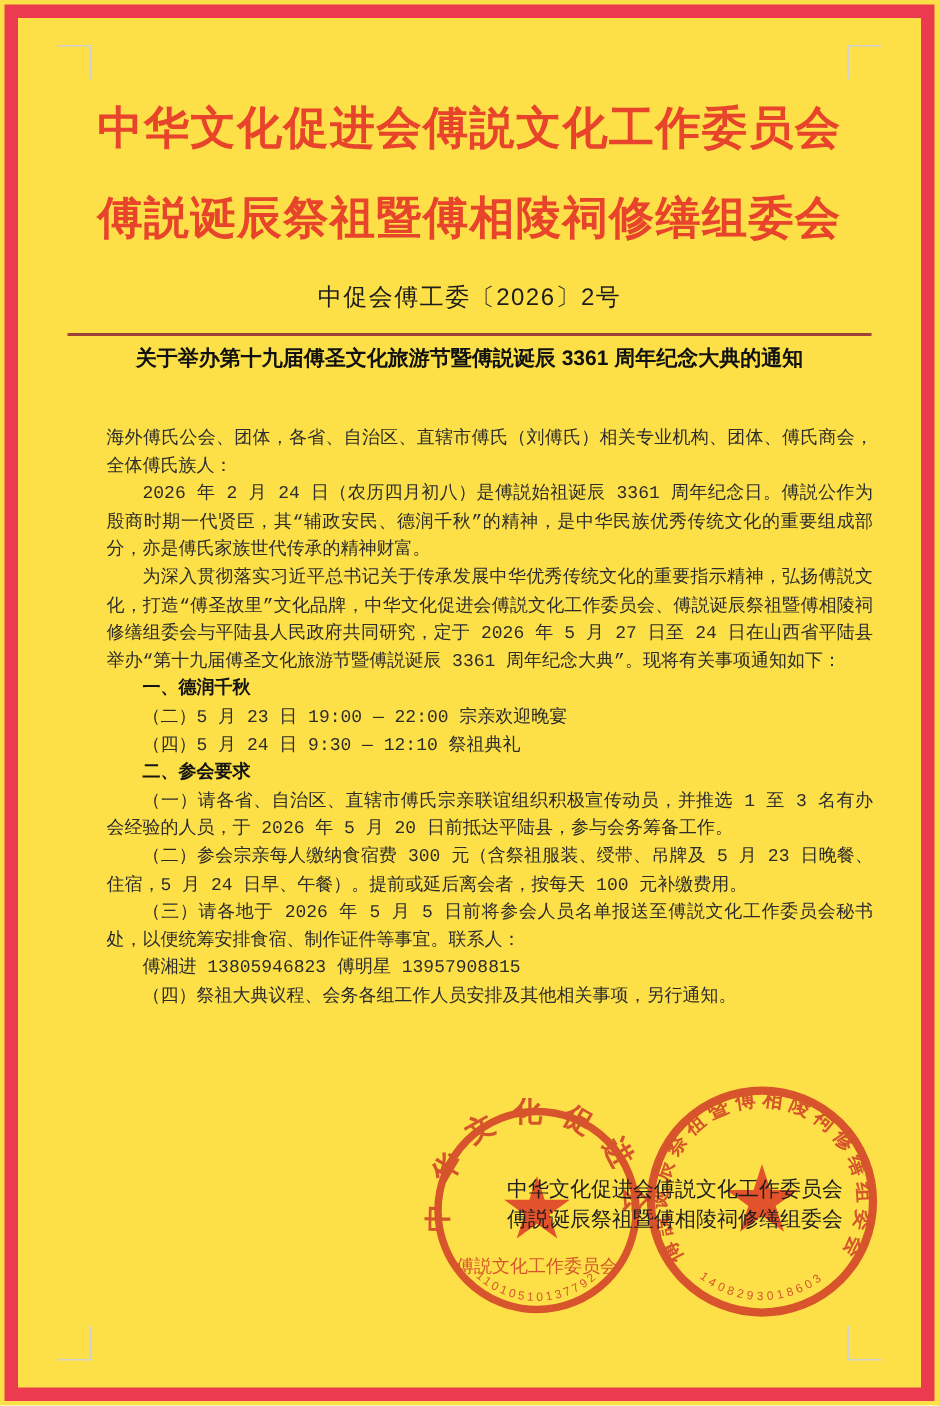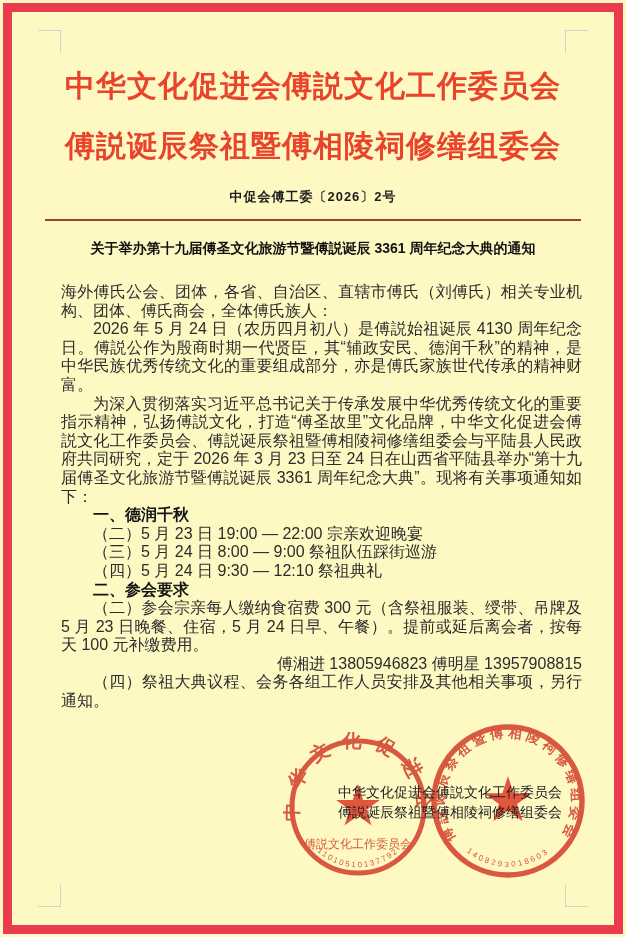--- a/index.html
+++ b/index.html
@@ -1,46 +1,47 @@
 <!DOCTYPE html>
 <html><head>
 <meta charset="utf-8">
 <style>
   html,body { margin:0; padding:0; background:#ffffff; }
   .page {
     position:relative; width:626px; height:937px;
-    background:#fef9c3; overflow:hidden;
+    background:#fde047; overflow:hidden;
     font-family:"Liberation Sans","DejaVu Sans",sans-serif;
   }
   .frame { position:absolute; inset:3px; border:9px solid #ec3a4e; z-index:6; pointer-events:none; }
 
   .corner { position:absolute; width:22px; height:22px; border:0 solid #d2d2d2; z-index:1; }
   .corner.tl { left:38px;  top:30px;  border-top-width:1px; border-right-width:1px; }
   .corner.tr { right:38px; top:30px;  border-top-width:1px; border-left-width:1px; }
   .corner.bl { left:38px;  top:884px; border-bottom-width:1px; border-right-width:1px; }
   .corner.br { right:38px; top:884px; border-bottom-width:1px; border-left-width:1px; }
 
   .header { position:absolute; top:0; left:0; right:0; text-align:center; z-index:2; }
   .org-line { color:#e8432b; font-weight:bold; font-size:30px; line-height:32px; letter-spacing:1px; }
   .org-line.l1 { margin-top:70px; }
   .org-line.l2 { margin-top:28px; }
-  .doc-number { margin-top:26px; font-size:13px; font-weight:bold; color:#1c1c1c; letter-spacing:1px; }
+  .doc-number { margin-top:26px; font-size:16px; font-weight:normal; color:#1c1c1c; letter-spacing:1px; }
   .rule { margin:13px auto 0 auto; width:536px; height:0; border-top:2px solid #9c4038; }
-  .notice-title { margin-top:19px; font-size:14px; font-weight:bold; color:#111; }
+  .notice-title { margin-top:6px; font-size:14px; font-weight:bold; color:#111; }
 
   .content {
-    position:absolute; top:283px; left:4px; right:0; z-index:1;
+    position:absolute; top:283px; left:14px; right:0; z-index:1;
     padding:0 44px 0 57px;
-    font-size:16px; line-height:18.6px; color:#2c2c2c;
+    font-size:12px; line-height:18.6px; color:#2c2c2c;
     text-align:justify;
+    font-family:Liberation Mono, monospace;
   }
   .content p { margin:0; }
   .indent  { text-indent:2em; }
   .heading { text-indent:2em; font-weight:bold; color:#141414; }
-  .contact { text-indent:2em; text-align:right; }
+  .contact { text-indent:2em; text-align:left; }
 
   .signature {
     position:absolute; top:782px; left:334px; width:232px; z-index:5;
     font-size:14px; line-height:20px; color:#1d1d1d; text-align:center;
   }
 
   .seal { position:absolute; z-index:4; opacity:0.84; }
   .seal.left  { left:283px; top:732px; }
   .seal.right { left:425px; top:718px; }
   .seal text { fill:#ce3a28; }
@@ -61,28 +62,29 @@
   <div class="header">
     <div class="org-line l1">中华文化促进会傅説文化工作委员会</div>
     <div class="org-line l2">傅説诞辰祭祖暨傅相陵祠修缮组委会</div>
     <div class="doc-number">中促会傅工委〔2026〕2号</div>
     <div class="rule"></div>
     <div class="notice-title">关于举办第十九届傅圣文化旅游节暨傅説诞辰 3361 周年纪念大典的通知</div>
   </div>
 
   <div class="content">
     <p>海外傅氏公会、团体，各省、自治区、直辖市傅氏（刘傅氏）相关专业机构、团体、傅氏商会，全体傅氏族人：</p>
-    <p class="indent">2026 年 5 月 24 日（农历四月初八）是傅説始祖诞辰 4130 周年纪念日。傅説公作为殷商时期一代贤臣，其“辅政安民、德润千秋”的精神，是中华民族优秀传统文化的重要组成部分，亦是傅氏家族世代传承的精神财富。</p>
-    <p class="indent">为深入贯彻落实习近平总书记关于传承发展中华优秀传统文化的重要指示精神，弘扬傅説文化，打造“傅圣故里”文化品牌，中华文化促进会傅説文化工作委员会、傅説诞辰祭祖暨傅相陵祠修缮组委会与平陆县人民政府共同研究，定于 2026 年 3 月 23 日至 24 日在山西省平陆县举办“第十九届傅圣文化旅游节暨傅説诞辰 3361 周年纪念大典”。现将有关事项通知如下：</p>
+    <p class="indent">2026 年 2 月 24 日（农历四月初八）是傅説始祖诞辰 3361 周年纪念日。傅説公作为殷商时期一代贤臣，其“辅政安民、德润千秋”的精神，是中华民族优秀传统文化的重要组成部分，亦是傅氏家族世代传承的精神财富。</p>
+    <p class="indent">为深入贯彻落实习近平总书记关于传承发展中华优秀传统文化的重要指示精神，弘扬傅説文化，打造“傅圣故里”文化品牌，中华文化促进会傅説文化工作委员会、傅説诞辰祭祖暨傅相陵祠修缮组委会与平陆县人民政府共同研究，定于 2026 年 5 月 27 日至 24 日在山西省平陆县举办“第十九届傅圣文化旅游节暨傅説诞辰 3361 周年纪念大典”。现将有关事项通知如下：</p>
     <p class="heading">一、德润千秋</p>
     <p class="indent">（二）5 月 23 日 19:00 — 22:00 宗亲欢迎晚宴</p>
-    <p class="indent">（三）5 月 24 日 8:00 — 9:00 祭祖队伍踩街巡游</p>
     <p class="indent">（四）5 月 24 日 9:30 — 12:10 祭祖典礼</p>
     <p class="heading">二、参会要求</p>
+    <p class="indent">（一）请各省、自治区、直辖市傅氏宗亲联谊组织积极宣传动员，并推选 1 至 3 名有办会经验的人员，于 2026 年 5 月 20 日前抵达平陆县，参与会务筹备工作。</p>
     <p class="indent">（二）参会宗亲每人缴纳食宿费 300 元（含祭祖服装、绶带、吊牌及 5 月 23 日晚餐、住宿，5 月 24 日早、午餐）。提前或延后离会者，按每天 100 元补缴费用。</p>
+    <p class="indent">（三）请各地于 2026 年 5 月 5 日前将参会人员名单报送至傅説文化工作委员会秘书处，以便统筹安排食宿、制作证件等事宜。联系人：</p>
     <p class="contact">傅湘进 13805946823 傅明星 13957908815</p>
     <p class="indent">（四）祭祖大典议程、会务各组工作人员安排及其他相关事项，另行通知。</p>
   </div>
 
   <div class="signature">
     <div>中华文化促进会傅説文化工作委员会</div>
     <div>傅説诞辰祭祖暨傅相陵祠修缮组委会</div>
   </div>
 
   <svg class="seal left" width="150" height="150" viewBox="-75 -75 150 150">

